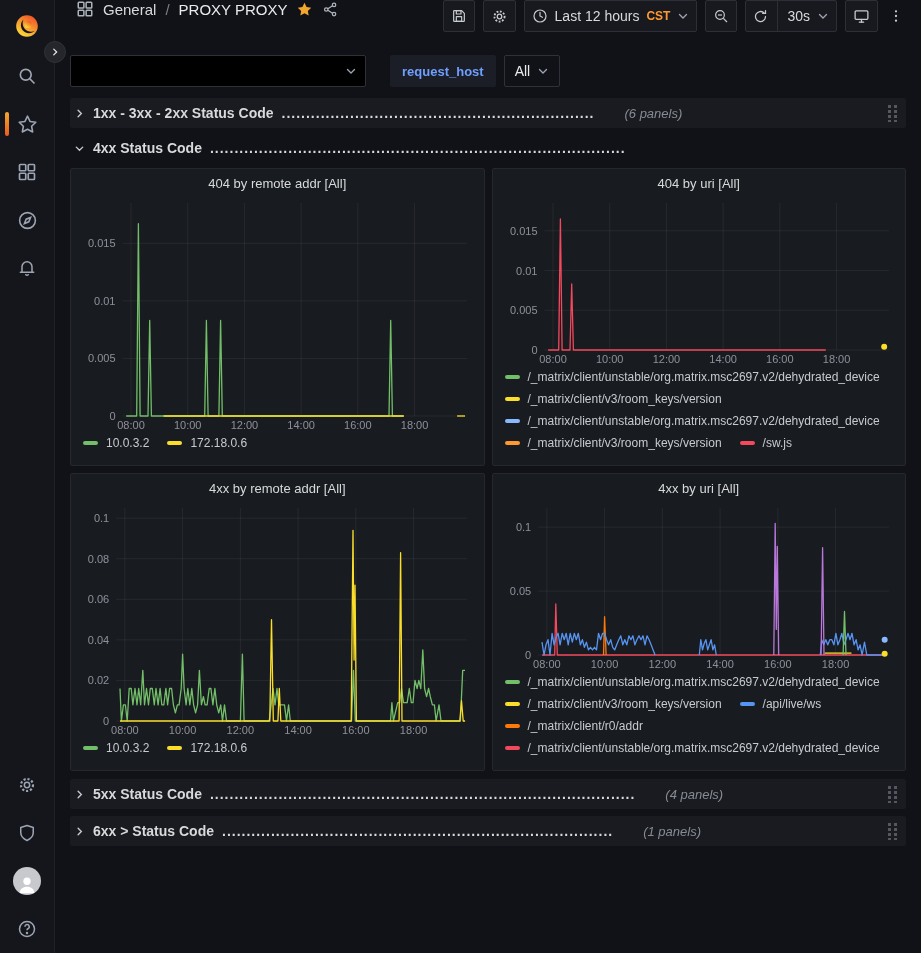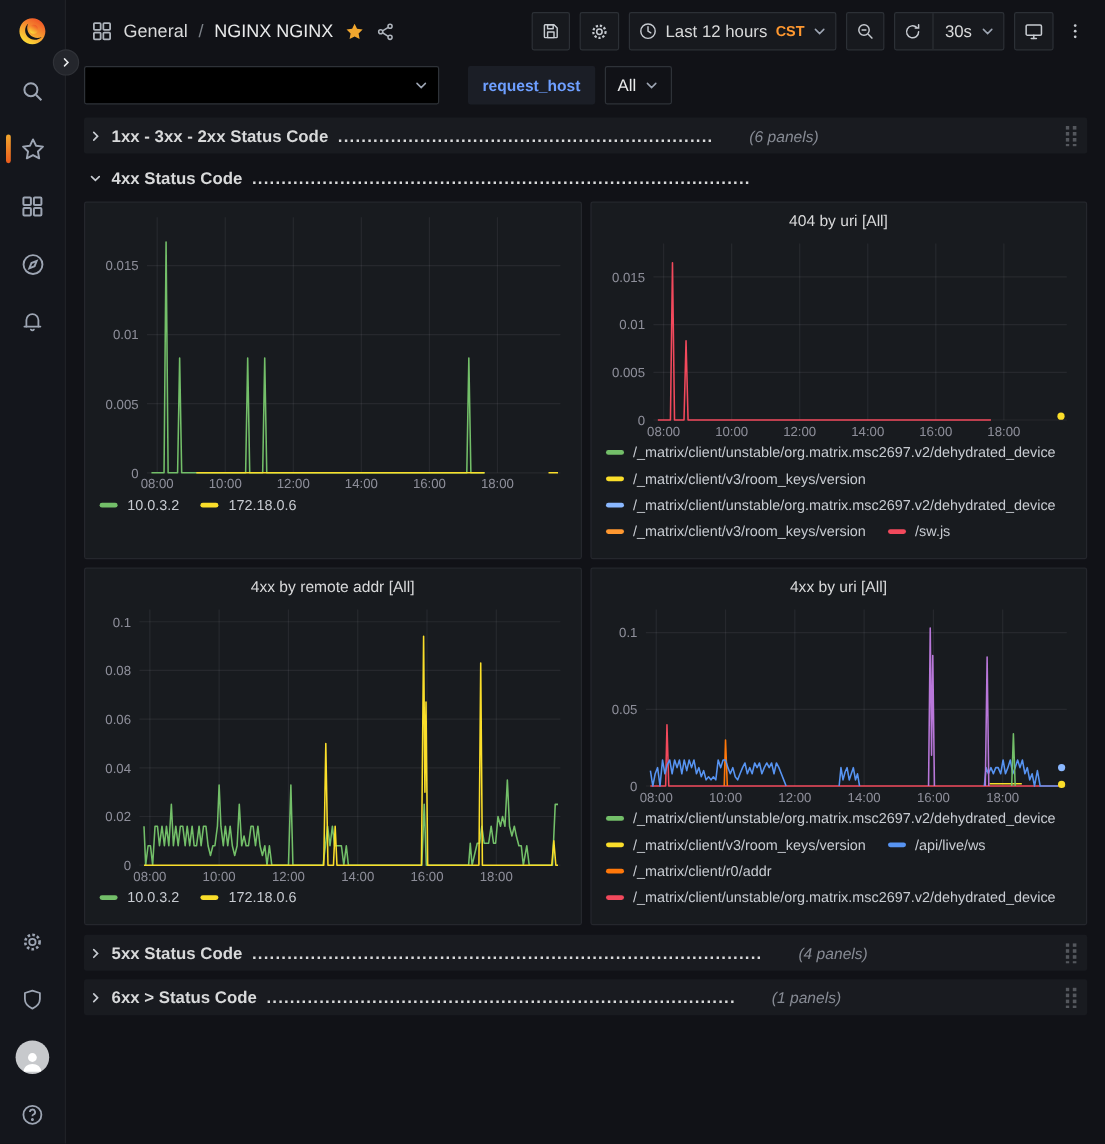--- a/index.html
+++ b/index.html
@@ -16,21 +16,21 @@
     border-radius:2px; background:linear-gradient(#F2A72E,#EB5B1C); }
   .side-spacer { flex:1; }
   .expand-btn { position:fixed; left:44px; top:41px; width:22px; height:22px; border-radius:50%;
     background:#24262C; border:1px solid #303238; color:#E7E8EA; display:flex; align-items:center;
     justify-content:center; z-index:9; cursor:pointer; }
   .avatar-circle { width:28px; height:28px; border-radius:50%; background:#C7C9CC; display:flex;
     align-items:flex-end; justify-content:center; overflow:hidden; }
 
   
   .main { margin-left:55px; }
-  .topbar { height:52px; display:flex; align-items:center; padding:0 15px 0 21px; gap:8px; }
+  .topbar { height:52px; display:flex; align-items:flex-start; padding:0 15px 0 21px; gap:8px; }
   .crumb { display:flex; align-items:center; gap:9px; font-size:15px; }
   .crumb .sect { color:#D8D9DA; cursor:pointer; }
   .crumb .sep { color:#7B8087; }
   .crumb .title { color:#E9EAEB; }
   .top-actions { margin-left:auto; display:flex; align-items:center; gap:8px; }
   .tbtn { height:32px; min-width:32px; background:#17191E; border:1px solid #2C3036; border-radius:2px;
     display:flex; align-items:center; justify-content:center; gap:7px; padding:0 7px; color:#D8D9DA;
     font-size:14px; cursor:pointer; }
   .tbtn.noborder { border:none; background:transparent; min-width:20px; padding:0 2px; }
   .cst { color:#FF9830; font-weight:700; font-size:12px; }
@@ -160,21 +160,21 @@
   <header class="topbar">
     <div class="crumb">
       <svg class="icon" width="18" height="18" viewBox="0 0 24 24" fill="none" stroke="#AEB4BC" stroke-width="2">
         <rect x="3" y="3" width="7.5" height="7.5" rx="1"></rect>
           <rect x="13.5" y="3" width="7.5" height="7.5" rx="1"></rect>
         <rect x="3" y="13.5" width="7.5" height="7.5" rx="1"></rect>
           <rect x="13.5" y="13.5" width="7.5" height="7.5" rx="1"></rect>
       </svg>
       <span class="sect">General</span>
       <span class="sep">/</span>
-      <span class="title">NGINX NGINX</span>
+      <span class="title">PROXY PROXY</span>
       <svg class="icon" width="17" height="17" viewBox="0 0 24 24" fill="#F2A72E">
         <path d="M12 2.5l2.9 6 6.6.9-4.8 4.6 1.2 6.5L12 17.4 6.1 20.5l1.2-6.5L2.5 9.4l6.6-.9z"></path>
       </svg>
       <svg class="icon" width="17" height="17" viewBox="0 0 24 24" fill="none" stroke="#AEB4BC" stroke-width="1.8">
         <circle cx="6" cy="12" r="2.4"></circle>
           <circle cx="17" cy="5.5" r="2.4"></circle>
           <circle cx="17" cy="18.5" r="2.4"></circle>
         <line x1="8.2" y1="10.9" x2="14.9" y2="6.7"></line>
           <line x1="8.2" y1="13.1" x2="14.9" y2="17.3"></line>
       </svg>
@@ -288,20 +288,21 @@
             <polyline points="5 9 12 16 19 9"></polyline>
           </svg>
       </span>
       <span>4xx Status Code</span>
       <span class="leader">.....................................................................................</span>
     </div>
 
     <div class="panel-grid">
 
       <section class="panel">
+        <div class="panel-title">404 by remote addr [All]</div>
         <svg class="chart" width="396" height="238">
             <line x1="52.00617283950616" y1="8" x2="52.00617283950616" y2="221" stroke="rgba(204,204,220,0.08)" stroke-width="1"></line>
             <text x="52.00617283950616" y="234" text-anchor="middle" font-size="11" fill="rgba(204,204,220,0.65)">08:00</text>
             <line x1="108.7139917695473" y1="8" x2="108.7139917695473" y2="221" stroke="rgba(204,204,220,0.08)" stroke-width="1"></line>
             <text x="108.7139917695473" y="234" text-anchor="middle" font-size="11" fill="rgba(204,204,220,0.65)">10:00</text>
             <line x1="165.42181069958846" y1="8" x2="165.42181069958846" y2="221" stroke="rgba(204,204,220,0.08)" stroke-width="1"></line>
             <text x="165.42181069958846" y="234" text-anchor="middle" font-size="11" fill="rgba(204,204,220,0.65)">12:00</text>
             <line x1="222.1296296296296" y1="8" x2="222.1296296296296" y2="221" stroke="rgba(204,204,220,0.08)" stroke-width="1"></line>
             <text x="222.1296296296296" y="234" text-anchor="middle" font-size="11" fill="rgba(204,204,220,0.65)">14:00</text>
             <line x1="278.83744855967075" y1="8" x2="278.83744855967075" y2="221" stroke="rgba(204,204,220,0.08)" stroke-width="1"></line>

